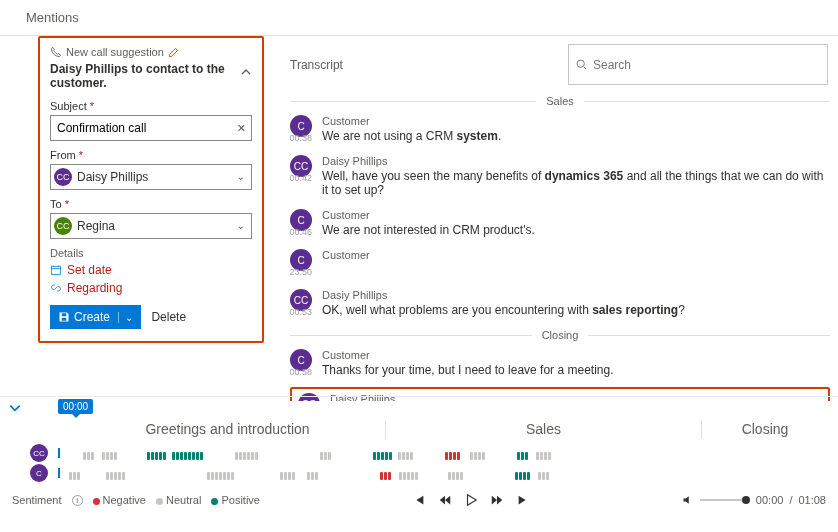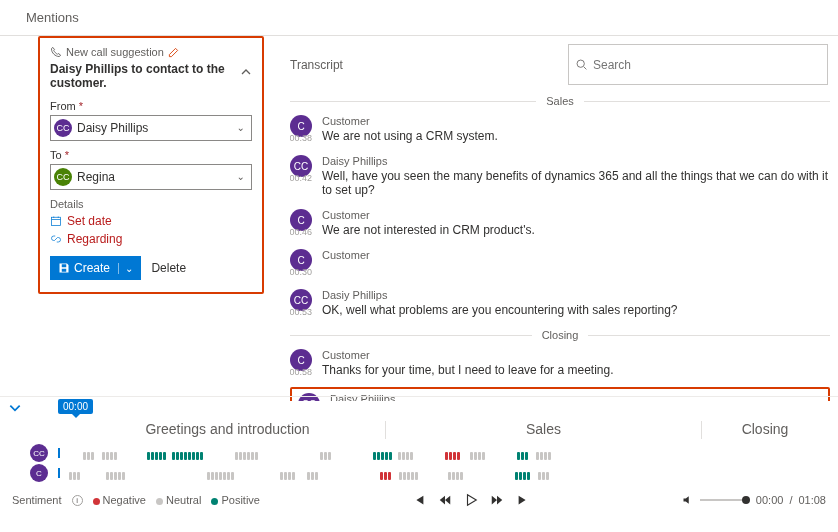--- a/index.html
+++ b/index.html
@@ -52,21 +52,21 @@
 
 .transcript-body { height: 310px; overflow-y: auto; padding-right: 8px; }
 .msg { display: flex; gap: 10px; padding: 4px 0 8px; }
 .msg .avatar { width: 22px; height: 22px; border-radius: 50%; color: #fff; font-size: 10px; display: flex; align-items: center; justify-content: center; flex-shrink: 0; }
 .msg .avatar.c { background: #5c2d91; }
 .msg .avatar.cc { background: #5c2d91; }
 .msg-meta { width: 26px; font-size: 9px; color: #a19f9d; text-align: right; padding-top: 18px; flex-shrink: 0; margin-left: -36px; }
 .msg-body { flex: 1; }
 .msg-name { font-size: 11px; color: #605e5c; margin-bottom: 2px; }
 .msg-text { font-size: 12px; color: #323130; }
-.msg-text b { font-weight: 400; }
+.msg-text b { font-weight: 700; }
 .msg.boxed { border: 2px solid #d83b01; border-radius: 2px; padding: 4px 6px 6px; margin: 2px 0; }
 
 .timeline-zone { border-top: 1px solid #edebe9; padding: 6px 10px 4px; position: relative; }
 .tl-expand { position: absolute; left: 8px; top: 4px; color: #0078d4; cursor: pointer; }
 .tl-time-badge { position: absolute; left: 58px; top: 2px; background: #0078d4; color: #fff; font-size: 10px; padding: 2px 5px; border-radius: 2px; }
 .tl-time-badge::after { content: ""; position: absolute; left: 50%; bottom: -4px; margin-left: -4px; border: 4px solid transparent; border-top-color: #0078d4; border-bottom: none; }
 .tl-sections { display: flex; margin-left: 60px; margin-top: 18px; }
 .tl-section { flex: 1; text-align: center; font-size: 14px; color: #605e5c; border-right: 1px solid #e1dfdd; padding-bottom: 2px; }
 .tl-section:last-child { border-right: none; }
 .tl-tracks { margin-left: 20px; margin-top: 4px; }
@@ -111,20 +111,25 @@
             <path fill="none" stroke="#d83b01" stroke-width="1.3" d="M11 2l3 3-9 9H2v-3l9-9z"></path>
           </svg>
       </div>
       <div class="card-title">Daisy Phillips to contact to the customer.</div>
       <div class="card-collapse">
         <svg width="12" height="12" viewBox="0 0 12 12">
             <path fill="none" stroke="#605e5c" stroke-width="1.3" d="M2 8l4-4 4 4"></path>
           </svg>
       </div>
 
+      <div class="field">
+        <div class="field-label"><span>Subject</span> <span class="req">*</span></div>
+        <input class="text-input" value="Confirmation call" style="">
+        <span class="input-clear">✕</span>
+      </div>
 
       <div class="field">
         <div class="field-label"><span>From</span> <span class="req">*</span></div>
         <div class="pill-input">
           <span class="pill">
               <span class="pill-avatar">CC</span>
               <span>Daisy Phillips</span>
             </span>
           <span class="chev">⌄</span>
         </div>
@@ -208,21 +213,21 @@
           <div class="msg">
             <div class="avatar c">C</div>
             <div class="msg-meta">00:46</div>
             <div class="msg-body">
               <div class="msg-name">Customer</div>
               <div class="msg-text">We are not interested in CRM product's.</div>
             </div>
           </div>
           <div class="msg">
             <div class="avatar c">C</div>
-            <div class="msg-meta">00:30</div>
+            <div class="msg-meta">23:50</div>
             <div class="msg-body">
               <div class="msg-name">Customer</div>
             </div>
           </div>
           <div class="msg">
             <div class="avatar cc">CC</div>
             <div class="msg-meta">00:53</div>
             <div class="msg-body">
               <div class="msg-name">Dasiy Phillips</div>
               <div class="msg-text">OK, well what problems are you encountering with <b>sales reporting</b>?</div>

